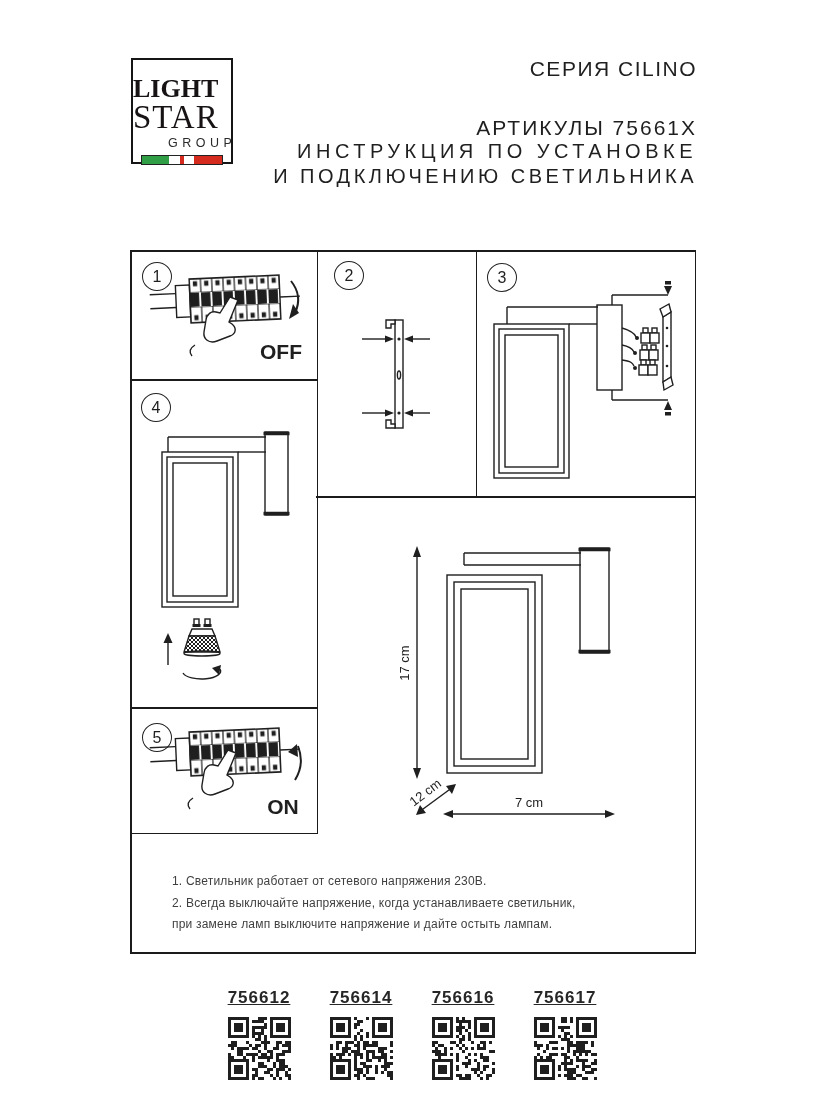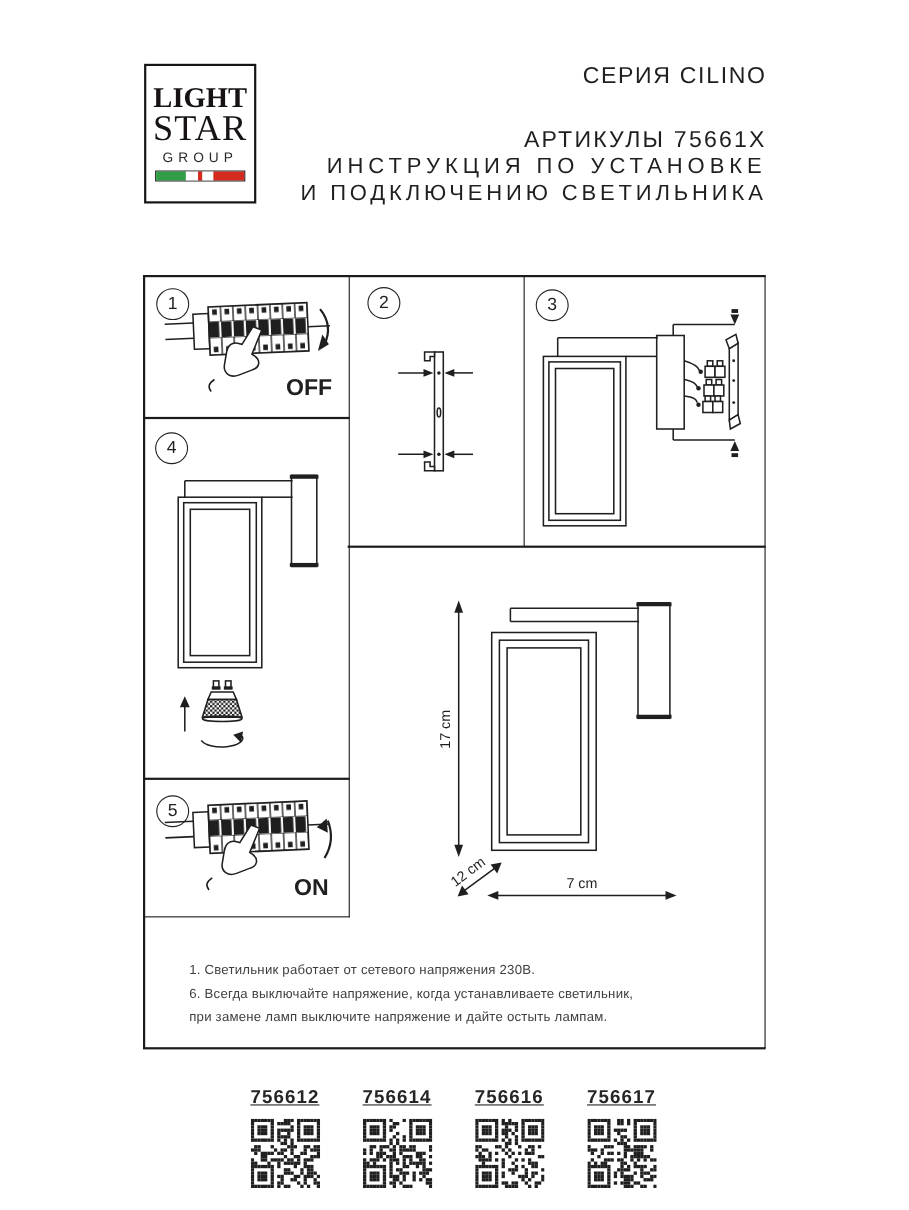--- a/index.html
+++ b/index.html
@@ -1,25 +1,25 @@
 <!DOCTYPE html>
 <html><head>
 <meta charset="utf-8">
 <style>
   html,body{margin:0;padding:0;background:#fff;}
   .sheet{position:relative;width:826px;height:1100px;background:#fff;overflow:hidden;
          font-family:"Liberation Sans",sans-serif;color:#1f1f1f;}
   
-  .logo-box{position:absolute;left:131px;top:58px;width:102px;height:127px;
-            border:2px solid #151515;box-sizing:border-box;text-align:center;}
+  .logo-box{position:absolute;left:131px;top:58px;width:102px;height:106px;
+            border:2px solid #151515;box-sizing:border-box;text-align:left;}
   .logo-w1{font-family:"Liberation Serif",serif;font-weight:bold;font-size:26px;
            letter-spacing:0px;margin-top:16px;line-height:26px;color:#171314;}
   .logo-w2{font-family:"Liberation Serif",serif;font-weight:normal;font-size:33px;
            letter-spacing:1px;line-height:31px;color:#171314;}
-  .logo-w3{font-size:12.5px;letter-spacing:4.5px;margin-top:3px;color:#2a2a2a;line-height:14px;}
+  .logo-w3{font-size:12.5px;letter-spacing:4.5px;margin-top:3px;color:#2a2a2a;line-height:14px;padding-left:35px;}
   .flag{width:80px;height:8px;margin:5px auto 0;border:1px solid #222;display:flex;box-sizing:content-box;}
   .flag div{height:100%;}
   .hdr-line{position:absolute;right:129px;text-align:right;font-weight:normal;white-space:nowrap;}
   .hdr-series{top:57px;font-size:21px;letter-spacing:1.5px;}
   .hdr-articles{top:84px;font-size:21px;letter-spacing:2px;margin-top:32px;}
   .hdr-t1{top:140px;font-size:20px;letter-spacing:4.5px;}
   .hdr-t2{top:165px;font-size:20px;letter-spacing:3.5px;}
   
   .ln{position:absolute;background:#1b1b1b;}
   
@@ -275,21 +275,21 @@
     <polygon class="f" points="66,266 56,268 62,276"></polygon>
     <text class="dim" transform="translate(38,278) rotate(-37)" text-anchor="middle">12 cm</text>
     <line class="s" x1="60" y1="296" x2="218" y2="296"></line>
     <polygon class="f" points="53,296 63,292 63,300"></polygon>
     <polygon class="f" points="225,296 215,292 215,300"></polygon>
     <text class="dim" x="139" y="289" text-anchor="middle">7 cm</text>
   </svg>
 
   <div class="notes">
     <div>1. Светильник работает от сетевого напряжения 230В.</div>
-    <div>6. Всегда выключайте напряжение, когда устанавливаете светильник,</div>
+    <div>2. Всегда выключайте напряжение, когда устанавливаете светильник,</div>
     <div>при замене ламп выключите напряжение и дайте остыть лампам.</div>
   </div>
 
   <div class="qr-item" style="left:213px">
     <div class="qr-label">756612</div>
     <svg width="63" height="63" viewBox="0 0 63 63">
         <rect x="0" y="0" width="3" height="3" fill="#1f1f1f"></rect>
         <rect x="3" y="0" width="3" height="3" fill="#1f1f1f"></rect>
         <rect x="6" y="0" width="3" height="3" fill="#1f1f1f"></rect>
         <rect x="9" y="0" width="3" height="3" fill="#1f1f1f"></rect>

